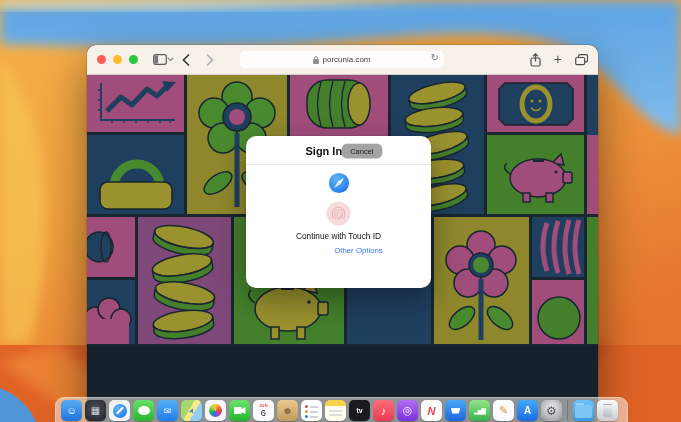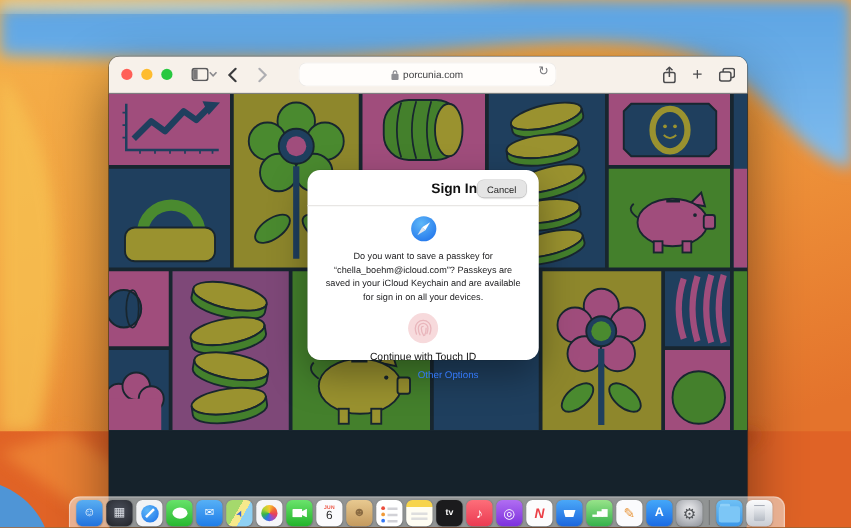--- a/index.html
+++ b/index.html
@@ -22,23 +22,23 @@
   .reload{position:absolute;right:6px;top:2px;font-size:10px;color:#7a7a7e;}
   .right-cluster{margin-left:auto;display:flex;align-items:center;gap:13px;}
   .plus{font-size:14px;color:#4c4c4e;line-height:1;margin-top:-2px;}
 
   .content{position:relative;width:511px;height:270px;background:var(--ink,#18262f);}
   .collage{position:absolute;inset:0;width:511px;height:270px;}
 
   
   .dialog{position:absolute;left:159px;top:61px;width:185px;height:152px;background:#ffffff;border-radius:10px;
     box-shadow:0 12px 30px rgba(0,0,0,.35), 0 0 0 .5px rgba(0,0,0,.1);box-sizing:border-box;display:flex;flex-direction:column;}
-  .dlg-head{display:flex;align-items:center;justify-content:flex-end;padding:8px 10px 6px 20px;border-bottom:1px solid #e8e6e4;}
+  .dlg-head{display:flex;align-items:center;justify-content:center;padding:8px 10px 6px 20px;border-bottom:1px solid #e8e6e4;}
   .dlg-title{font-size:11px;font-weight:bold;color:#111;}
-  .dlg-cancel{font-size:7.5px;color:#222;background:#e5e5e5;border:none;border-radius:5px;padding:2.5px 8px;
+  .dlg-cancel{font-size:7.5px;color:#222;background:#a3a3a3;border:none;border-radius:5px;padding:2.5px 8px;
     box-shadow:0 0 0 .5px rgba(0,0,0,.18), 0 .5px 1.5px rgba(0,0,0,.18);cursor:pointer;}
   .dlg-body{flex:1;display:flex;flex-direction:column;align-items:center;padding:7px 13px 8px;}
   .compass{width:22px;height:22px;margin-bottom:6px;}
   .dlg-text{font-size:7.3px;line-height:1.5;color:#1c1c1e;text-align:center;margin:0 0 5px;}
   .touchid{width:25px;height:25px;margin:1px 0 5px;}
   .dlg-continue{font-size:8.3px;color:#111;}
   .dlg-other{font-size:7.8px;color:var(--accent,#3478f6);margin-top:5px;text-decoration:none;margin-left:40px;}
 
   
   .dock{position:absolute;left:55px;top:397px;width:573px;height:25px;background:rgba(248,242,235,.55);
@@ -370,21 +370,20 @@
             <defs>
                 <radialGradient id="cmp" cx="0.4" cy="0.3" r="0.9">
                   <stop offset="0" stop-color="#5db7f8"></stop>
                   <stop offset="1" stop-color="#1a6cea"></stop>
                 </radialGradient>
               </defs>
             <circle cx="12" cy="12" r="11" fill="url(#cmp)"></circle>
             <path d="M17.6,6.4 L10.6,10.6 L13.4,13.4 Z" fill="#ffffff"></path>
             <path d="M6.4,17.6 L13.4,13.4 L10.6,10.6 Z" fill="#dfe6ef"></path>
           </svg>
-          <p class="dlg-text">Do you want to save a passkey for “chella_boehm@icloud.com”? Passkeys are saved in your iCloud Keychain and are available for sign in on all your devices.</p>
           <svg class="touchid" viewBox="0 0 26 26">
             <circle cx="13" cy="13" r="12.5" fill="#f7dadc"></circle>
             <g fill="none" stroke="#e9b6bc" stroke-width="1.1" stroke-linecap="round">
               <path d="M13,6.5 c-3.6,0 -6.5,2.9 -6.5,6.5 c0,2 0.4,3.6 1,5"></path>
               <path d="M13,9 c-2.2,0 -4,1.8 -4,4 c0,2.2 0.5,4 1.4,5.6"></path>
               <path d="M13,11.5 c-0.8,0 -1.5,0.7 -1.5,1.5 c0,2.5 0.8,4.6 2,6.2"></path>
               <path d="M13,6.5 c3.6,0 6.5,2.9 6.5,6.5 c0,2 -0.4,3.6 -1,5"></path>
               <path d="M13,9 c2.2,0 4,1.8 4,4 c0,1.6 -0.3,3.2 -0.9,4.6"></path>
               <path d="M15.5,13 c0,2.2 -0.4,4.2 -1.2,6"></path>
             </g>

